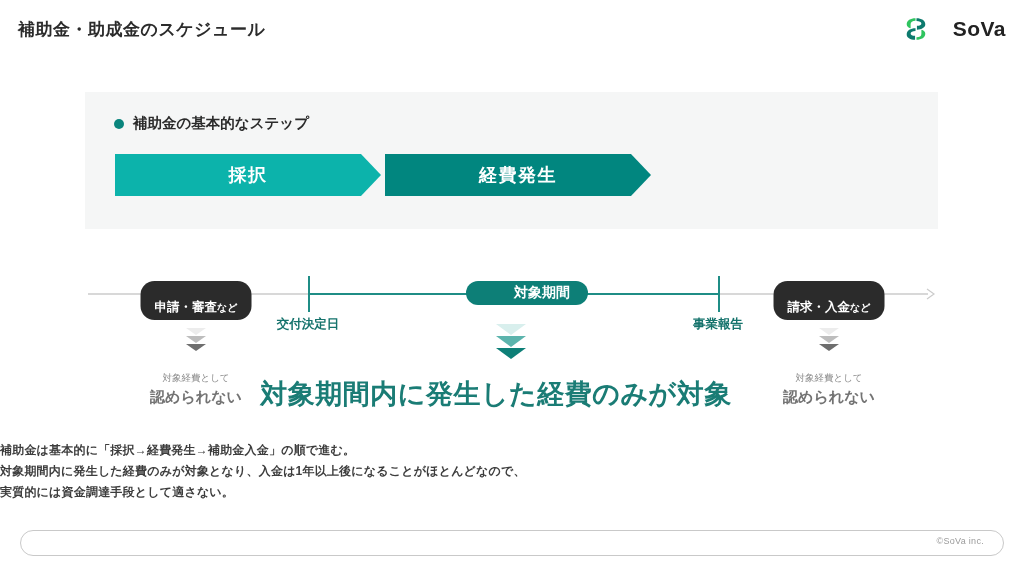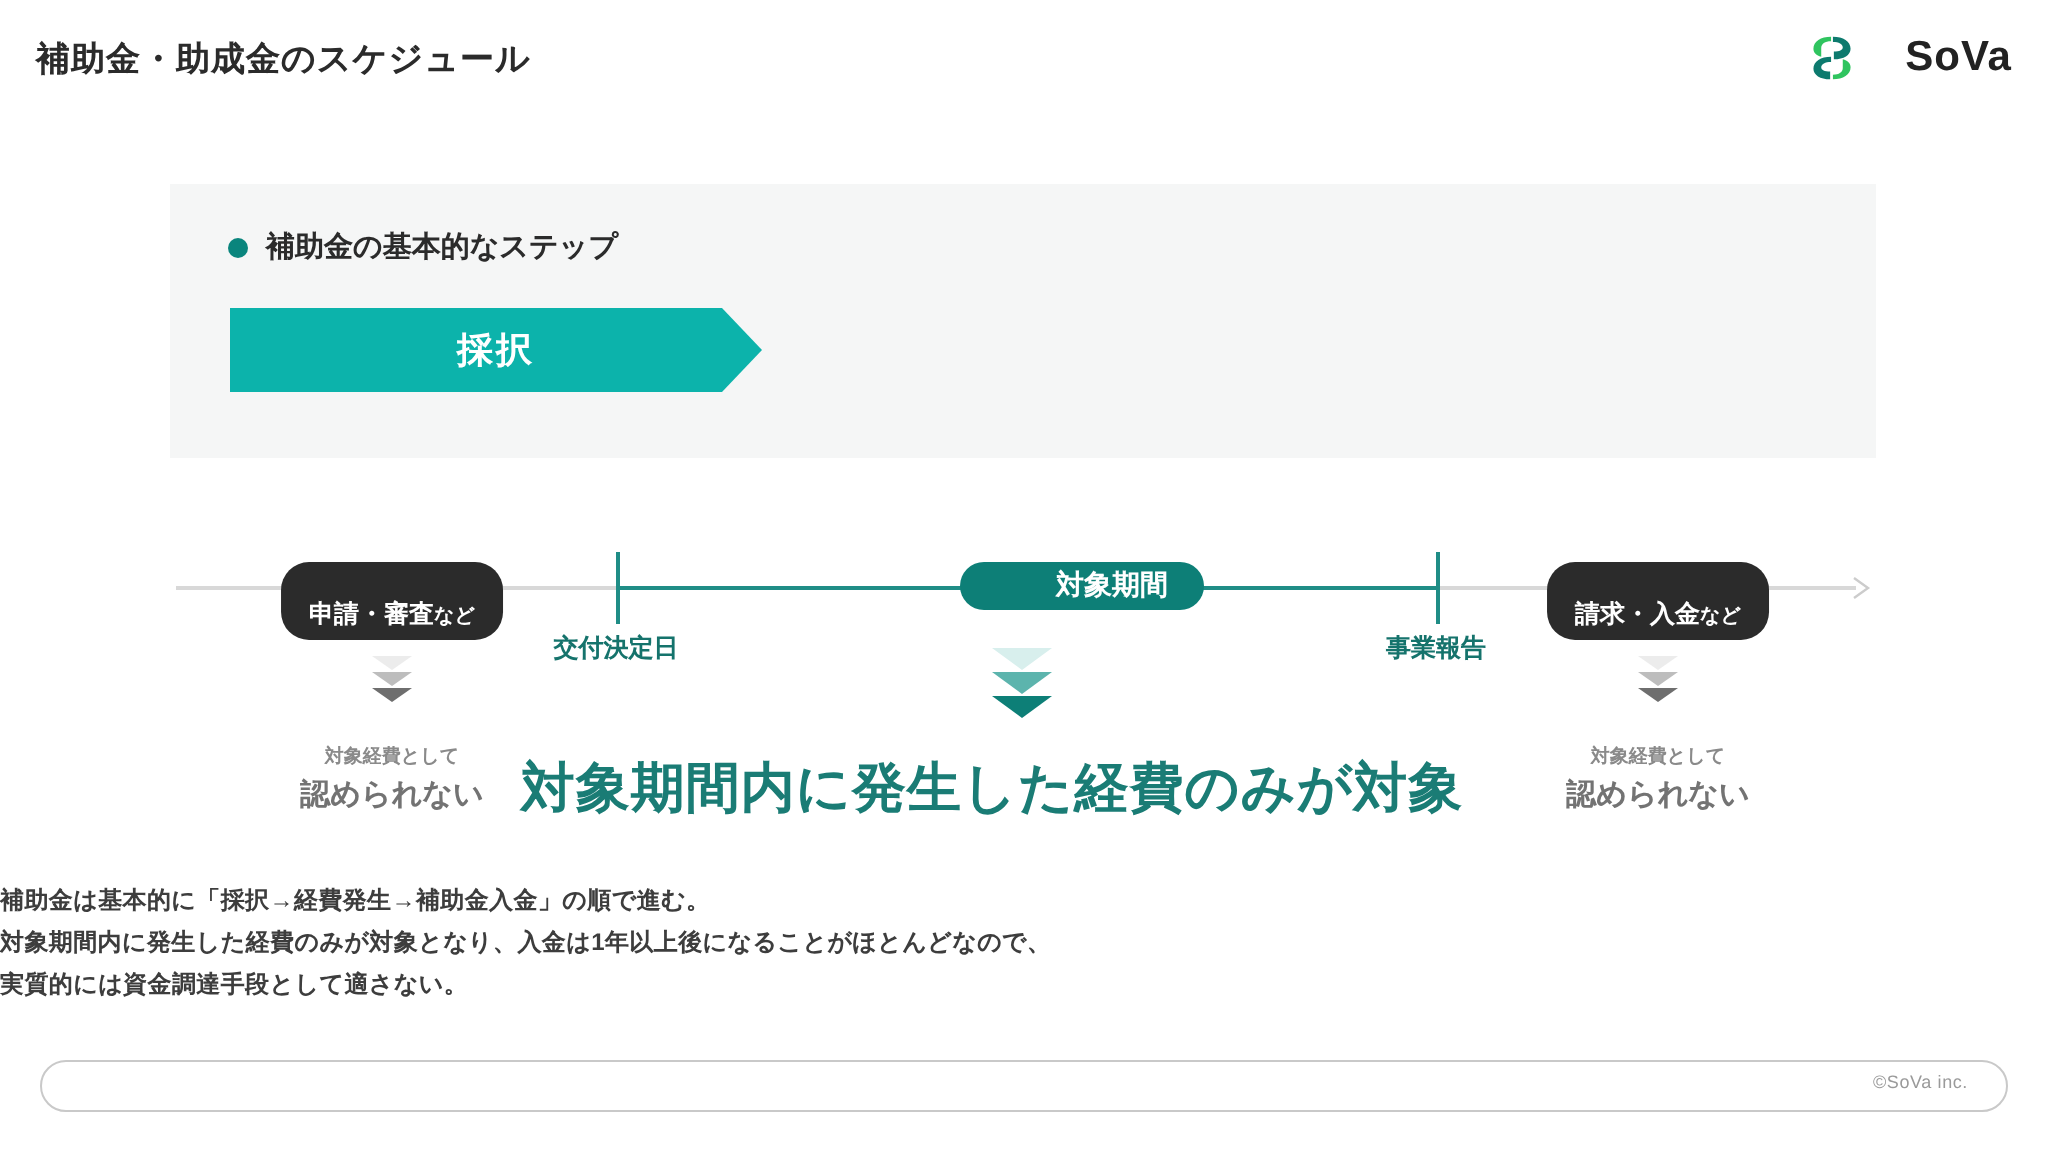--- a/index.html
+++ b/index.html
@@ -154,21 +154,21 @@
     font-size: 12.5px;
     font-weight: bold;
     color: #ffffff;
     white-space: nowrap;
     line-height: 1.1;
   }
   .pill .suffix { font-size: 10px; font-weight: bold; }
   .pill.dark { background: #2b2b2b; }
   .pill.teal { background: #0d7f77; font-size: 14px; padding: 4px 18px 5px 18px; }
   .pill.p1 { left: 196px; }
-  .pill.p2 { left: 541px; padding-left: 48px; }
+  .pill.p2 { left: 527px; padding-left: 48px; }
   .pill.p3 { left: 829px; }
 
   
   .tri-stack {
     position: absolute;
     transform: translateX(-50%);
     display: flex;
     flex-direction: column;
     align-items: center;
   }
@@ -200,21 +200,21 @@
     top: 96px;
     transform: translateX(-50%);
     text-align: center;
     white-space: nowrap;
   }
   .note.n1 { left: 196px; }
   .note.n3 { left: 829px; }
   .note .small {
     font-size: 9.5px;
     color: #8a8a8a;
-    font-weight: bold;
+    font-weight: normal;
     display: block;
     margin-bottom: 3px;
   }
   .note .big {
     font-size: 15px;
     font-weight: bold;
     color: #737373;
     display: block;
   }
   .note-center {
@@ -281,20 +281,23 @@
 
 <div class="steps-panel">
   <div class="steps-heading">
     <span class="bullet-dot"></span>
     <span>補助金の基本的なステップ</span>
   </div>
   <div class="steps-row">
     <div class="chev s1">
       <span>採択</span>
     </div>
+    <div class="chev s2">
+      <span>経費発生</span>
+    </div>
   </div>
 </div>
 
 <div class="timeline">
   <div class="tl-line"></div>
   <div class="tl-line-teal"></div>
 
   <svg class="tl-arrow-end" viewBox="0 0 14 14">
     <path d="M1 2 L8 7 L1 12" fill="none" stroke="#cccccc" stroke-width="1.2"></path>
   </svg>

